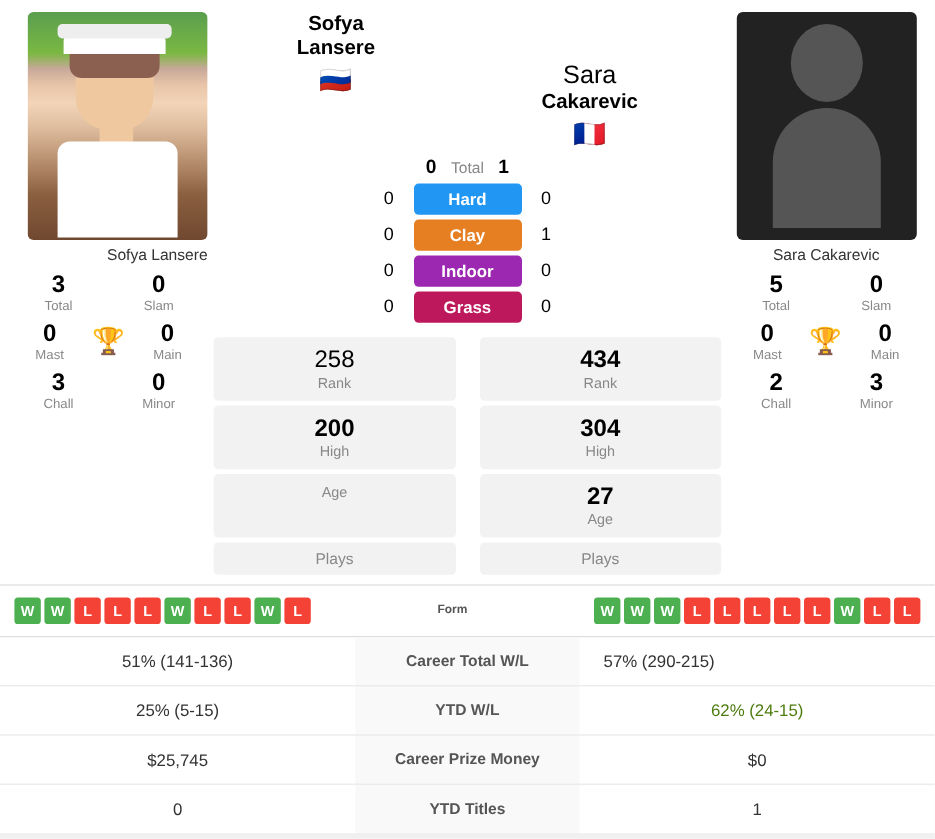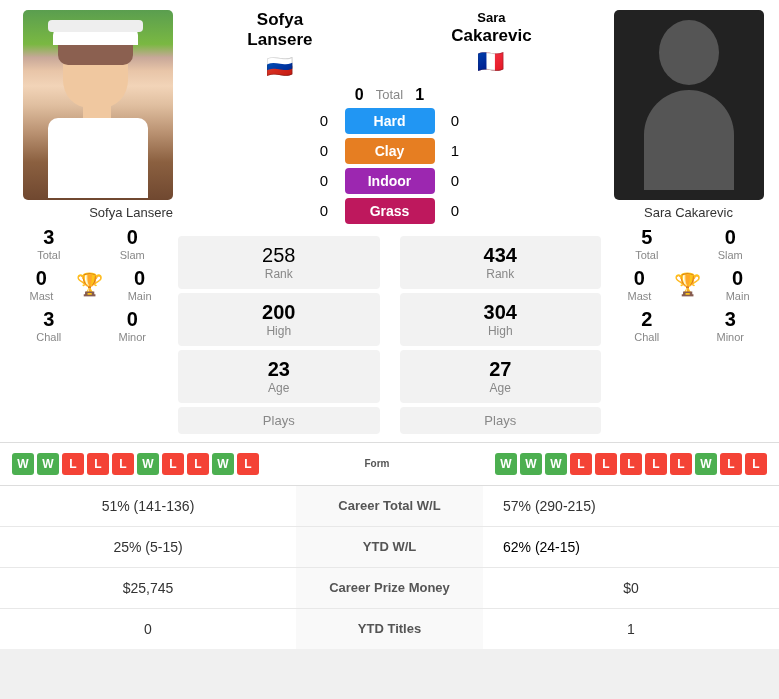--- a/index.html
+++ b/index.html
@@ -83,21 +83,21 @@
 
     <div style="flex:1; display:flex; flex-direction:column; align-items:center; gap:4px;">
 
       <div style="display:flex; width:100%; justify-content:space-around; align-items:flex-start;">
         <div style="text-align:center;">
           <div style="font-size:17px; font-weight:bold; line-height:1.2;">Sofya</div>
           <div style="font-size:17px; font-weight:bold; line-height:1.2;">Lansere</div>
           <div style="font-size:22px; margin-top:3px;">🇷🇺</div>
         </div>
         <div style="text-align:center;">
-          <div style="font-size:13px; font-weight:bold; line-height:1.2;">Sara</div>
+          <div style="font-size:21px; font-weight:normal; line-height:1.2;margin-top:40px;">Sara</div>
           <div style="font-size:17px; font-weight:bold; line-height:1.2;">Cakarevic</div>
           <div style="font-size:22px; margin-top:3px;">🇫🇷</div>
         </div>
       </div>
 
       <div style="display:flex; align-items:center; justify-content:center; gap:12px; margin-top:2px;">
         <span style="font-size:16px; font-weight:bold;">0</span>
         <span style="font-size:13px; color:#888;">Total</span>
         <span style="font-size:16px; font-weight:bold;">1</span>
       </div>
@@ -151,21 +151,20 @@
         </div>
         <div style="width:8px;"></div>
         <div style="flex:1; background:#f2f2f2; border-radius:4px; padding:8px; text-align:center;">
           <div style="font-size:20px; font-weight:bold;">304</div>
           <div style="font-size:12px; color:#888;">High</div>
         </div>
       </div>
 
       <div style="display:flex; gap:6px; width:100%;">
         <div style="flex:1; background:#f2f2f2; border-radius:4px; padding:8px; text-align:center;">
-          <div style="font-size:20px; font-weight:bold;">23</div>
           <div style="font-size:12px; color:#888;">Age</div>
         </div>
         <div style="width:8px;"></div>
         <div style="flex:1; background:#f2f2f2; border-radius:4px; padding:8px; text-align:center;">
           <div style="font-size:20px; font-weight:bold;">27</div>
           <div style="font-size:12px; color:#888;">Age</div>
         </div>
       </div>
 
       <div style="display:flex; gap:6px; width:100%;">
@@ -266,21 +265,21 @@
       <tbody>
           <tr style="border-bottom:1px solid #e8e8e8;">
         <td style="padding:12px 20px; text-align:center; font-size:14px; color:#333; width:38%;">51% (141-136)</td>
         <td style="padding:12px 15px; text-align:center; font-size:13px; font-weight:bold; color:#555; background:#f9f9f9; width:24%;">Career Total W/L</td>
         <td style="padding:12px 20px; text-align:left; font-size:14px; color:#333; width:38%;">57% (290-215)</td>
       </tr>
 
       <tr style="border-bottom:1px solid #e8e8e8;">
         <td style="padding:12px 20px; text-align:center; font-size:14px; color:#333;">25% (5-15)</td>
         <td style="padding:12px 15px; text-align:center; font-size:13px; font-weight:bold; color:#555; background:#f9f9f9;">YTD W/L</td>
-        <td style="padding:12px 20px; text-align:left; font-size:14px; color:#000000;">62% (24-15)</td>
+        <td style="padding:12px 20px; text-align:center; font-size:14px; color:#4d7c0f;">62% (24-15)</td>
       </tr>
 
       <tr style="border-bottom:1px solid #e8e8e8;">
         <td style="padding:12px 20px; text-align:center; font-size:14px; color:#333;">$25,745</td>
         <td style="padding:12px 15px; text-align:center; font-size:13px; font-weight:bold; color:#555; background:#f9f9f9;">Career Prize Money</td>
         <td style="padding:12px 20px; text-align:center; font-size:14px; color:#333;">$0</td>
       </tr>
 
       <tr>
         <td style="padding:12px 20px; text-align:center; font-size:14px; color:#333;">0</td>

